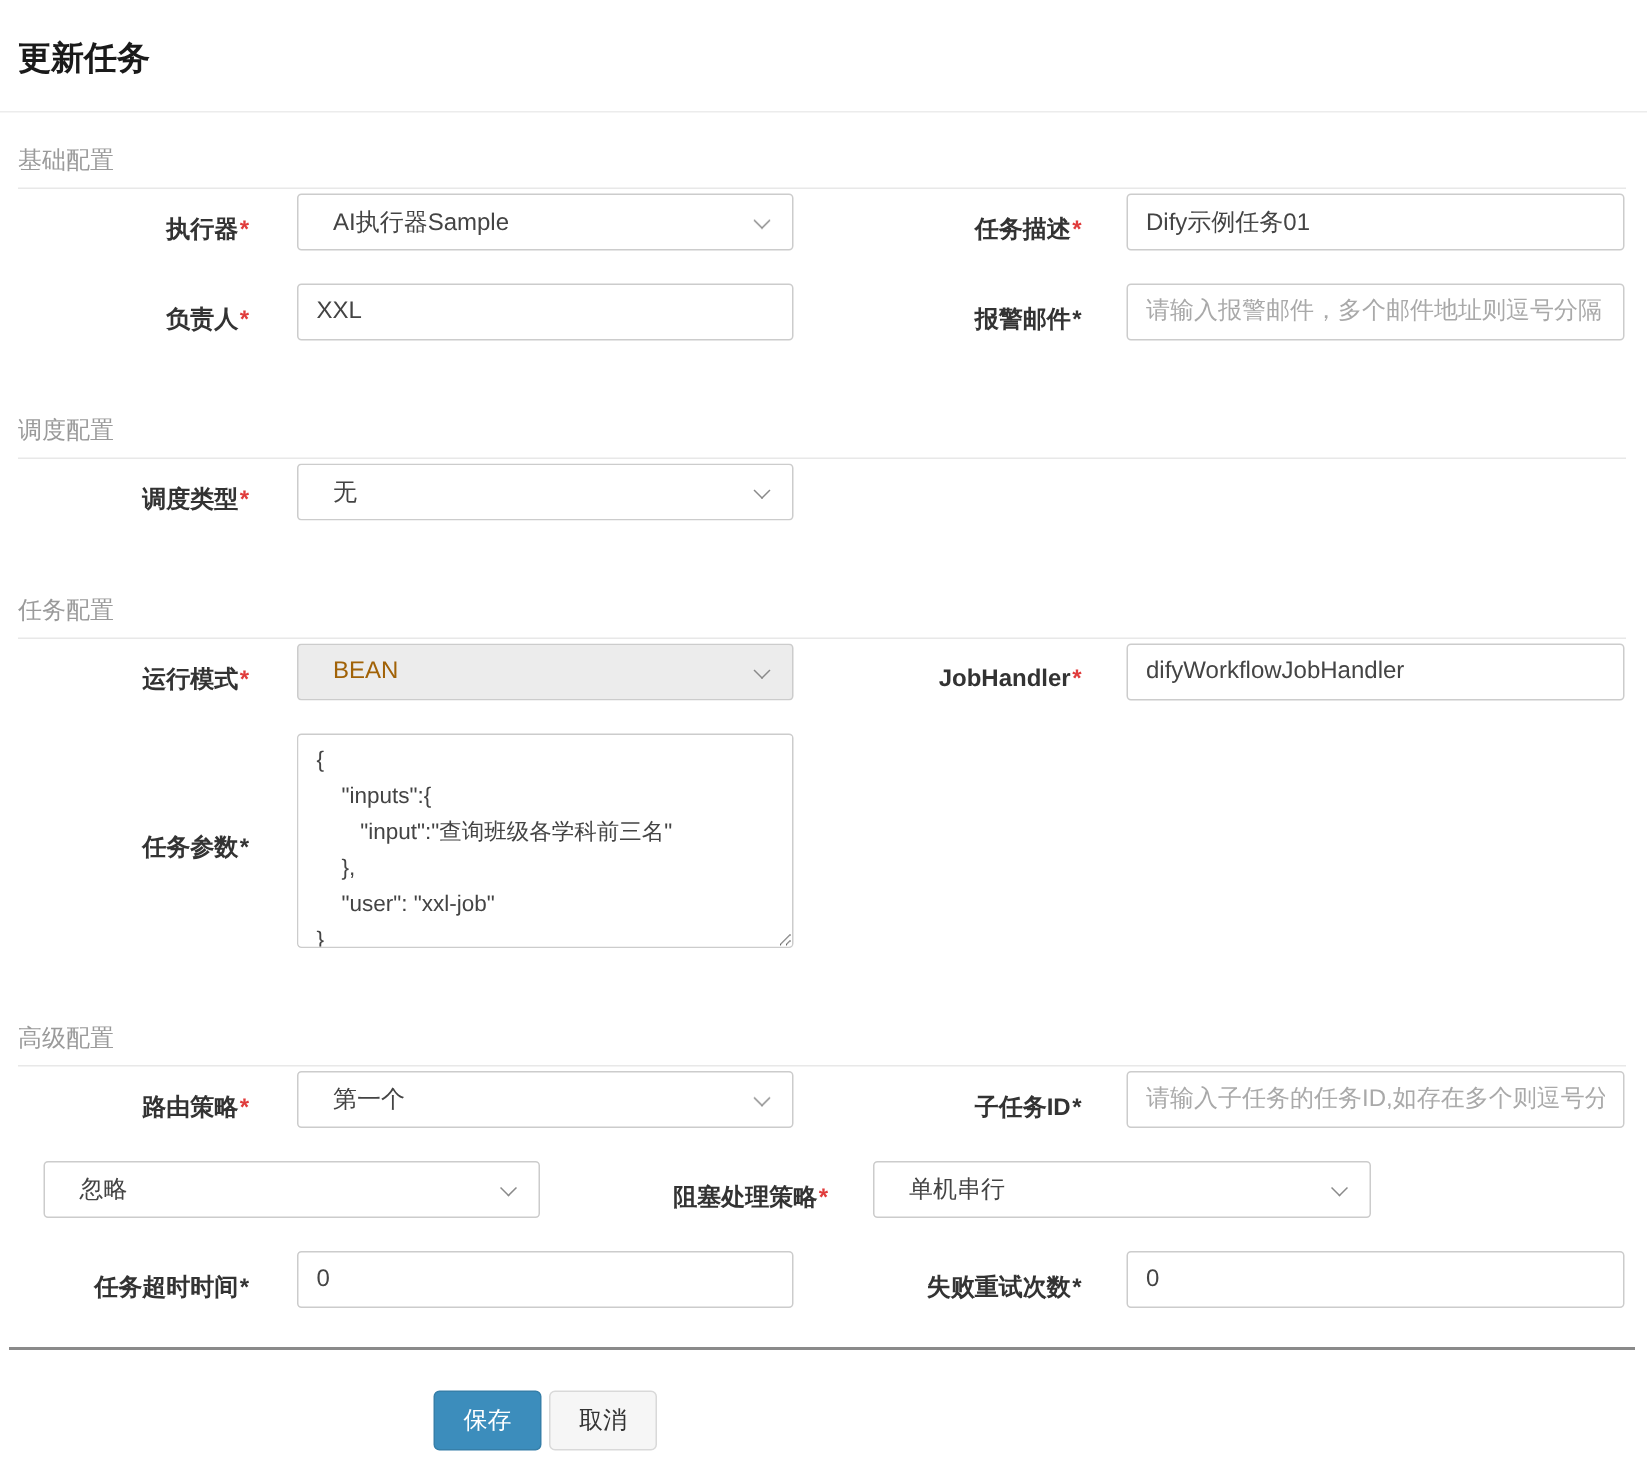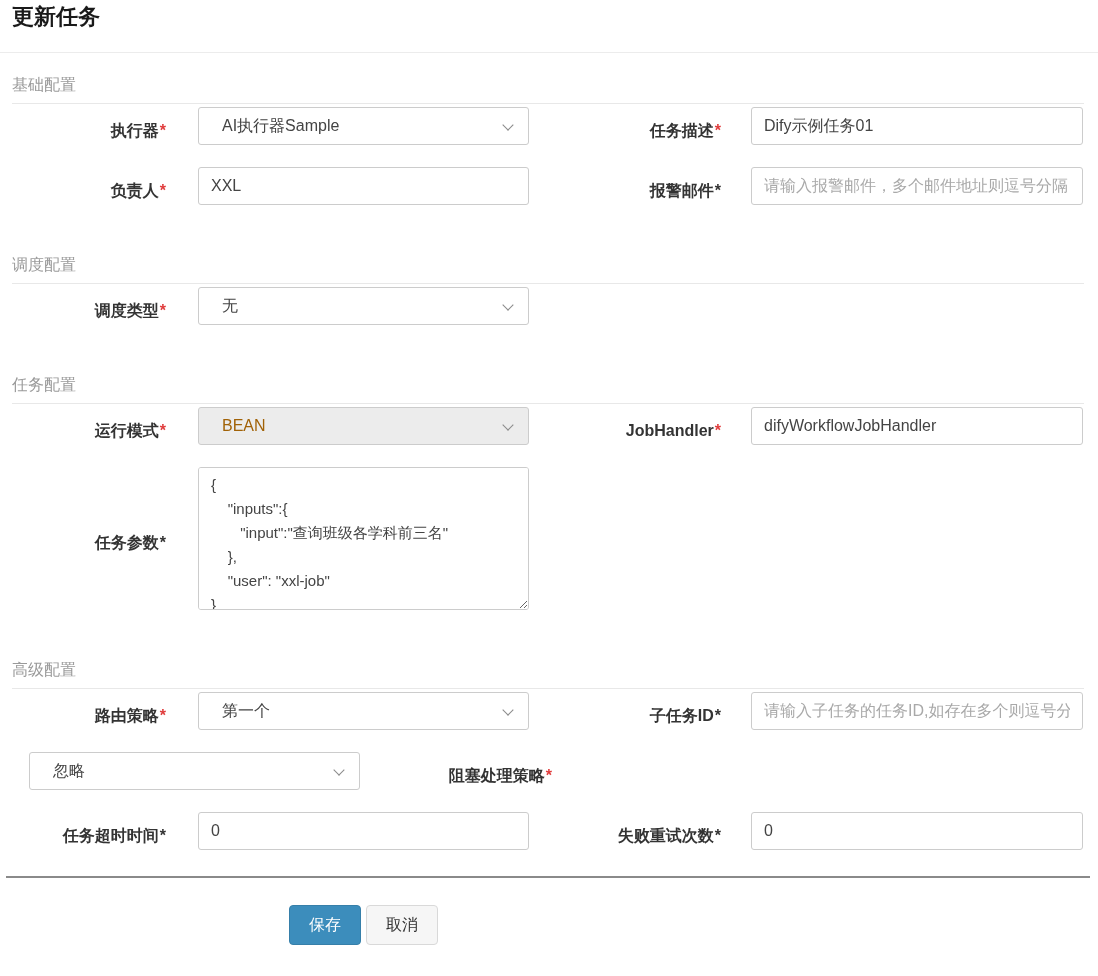--- a/index.html
+++ b/index.html
@@ -3,21 +3,21 @@
 <meta charset="utf-8">
 <style>
   * { box-sizing: border-box; }
   html, body { margin: 0; padding: 0; background: #fff; }
   body {
     width: 1098px;
     font-family: "Liberation Sans", "DejaVu Sans", sans-serif;
     color: #333;
   }
   .page-header {
-    padding: 2px 12px 20px 12px;
+    padding: 24px 12px 20px 12px;
     border-bottom: 1px solid #ececec;
   }
   .page-title {
     font-size: 22px;
     font-weight: bold;
     color: #1a1a1a;
     margin: 0;
   }
   .content { padding: 0 14px 14px 12px; }
 
@@ -212,20 +212,24 @@
 
     <div class="form-row">
       <div class="group left">
         <div class="control select">
           <span>忽略</span>
           <span class="chev"></span>
         </div>
       </div>
       <div class="group right">
         <label class="form-label"><span>阻塞处理策略</span><span class="req">*</span></label>
+        <div class="control select">
+          <span>单机串行</span>
+          <span class="chev"></span>
+        </div>
       </div>
     </div>
 
     <div class="form-row">
       <div class="group left">
         <label class="form-label"><span>任务超时时间</span><span class="req dark">*</span></label>
         <input class="control" type="text" value="0" style="">
       </div>
       <div class="group right">
         <label class="form-label"><span>失败重试次数</span><span class="req dark">*</span></label>

